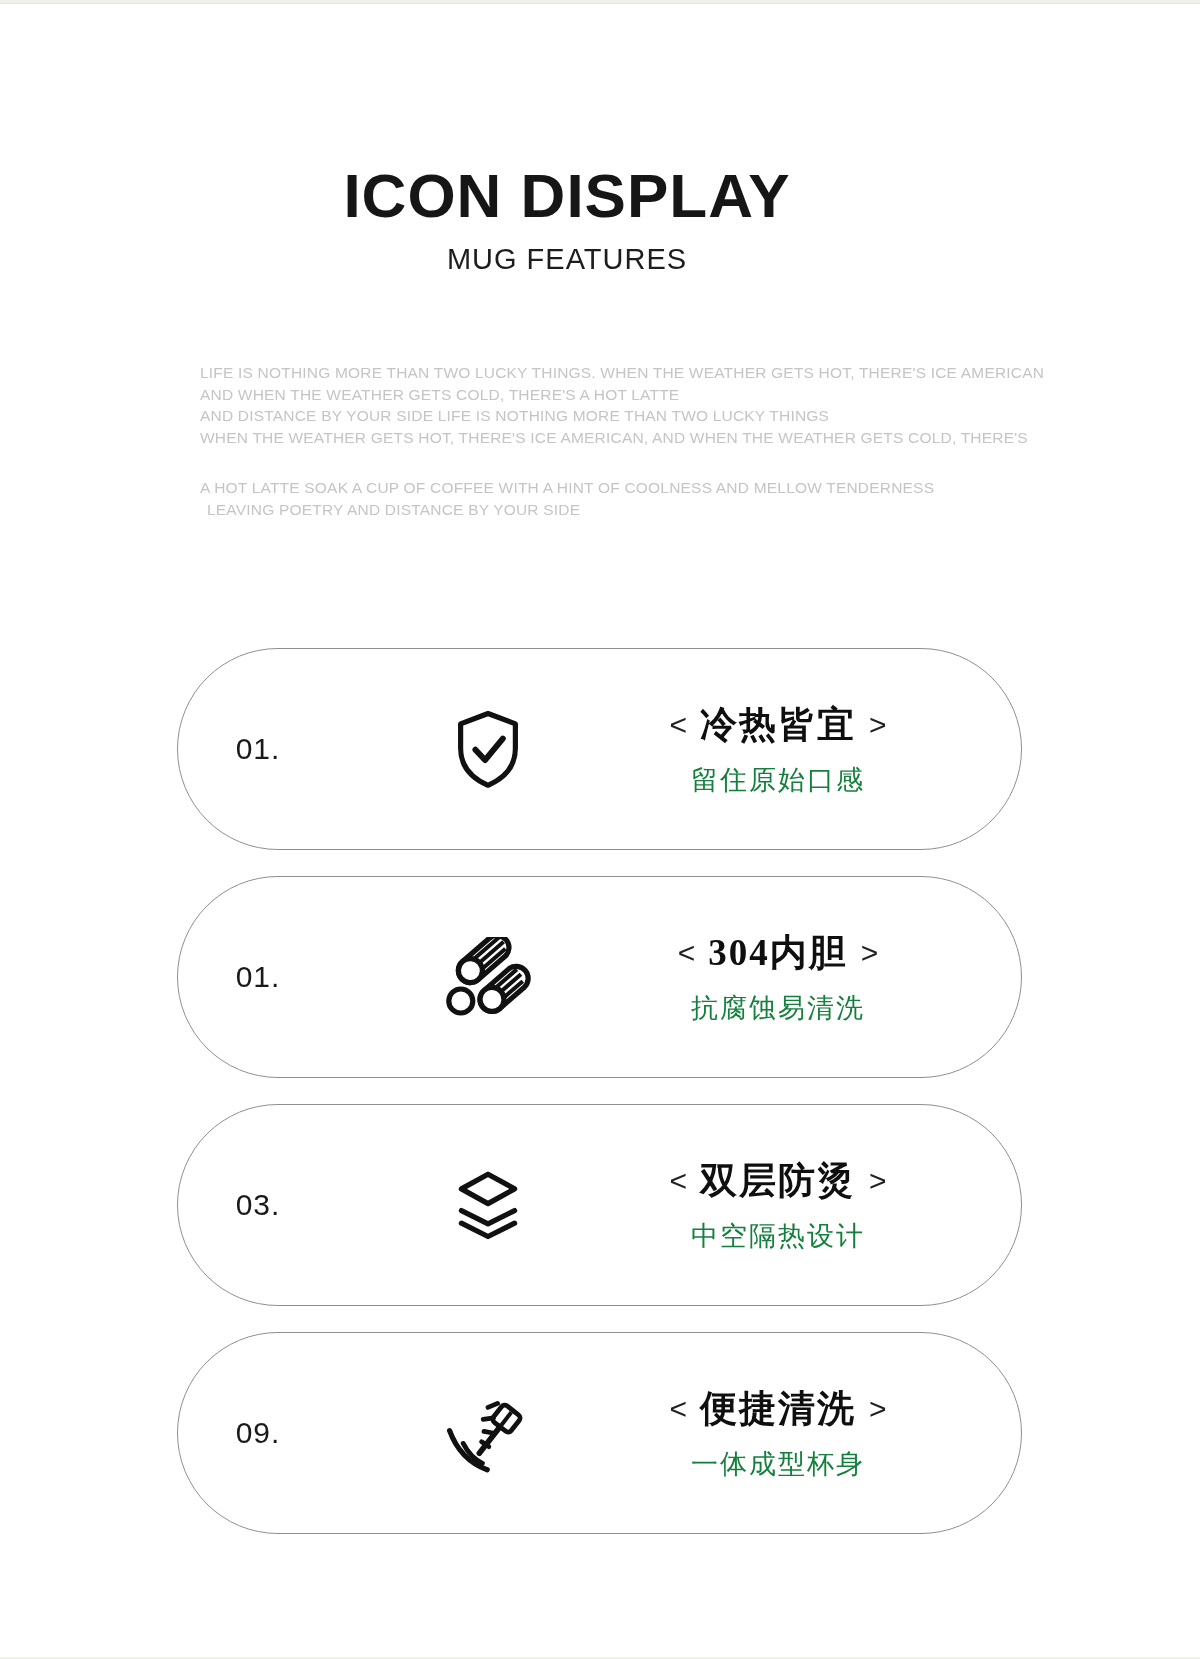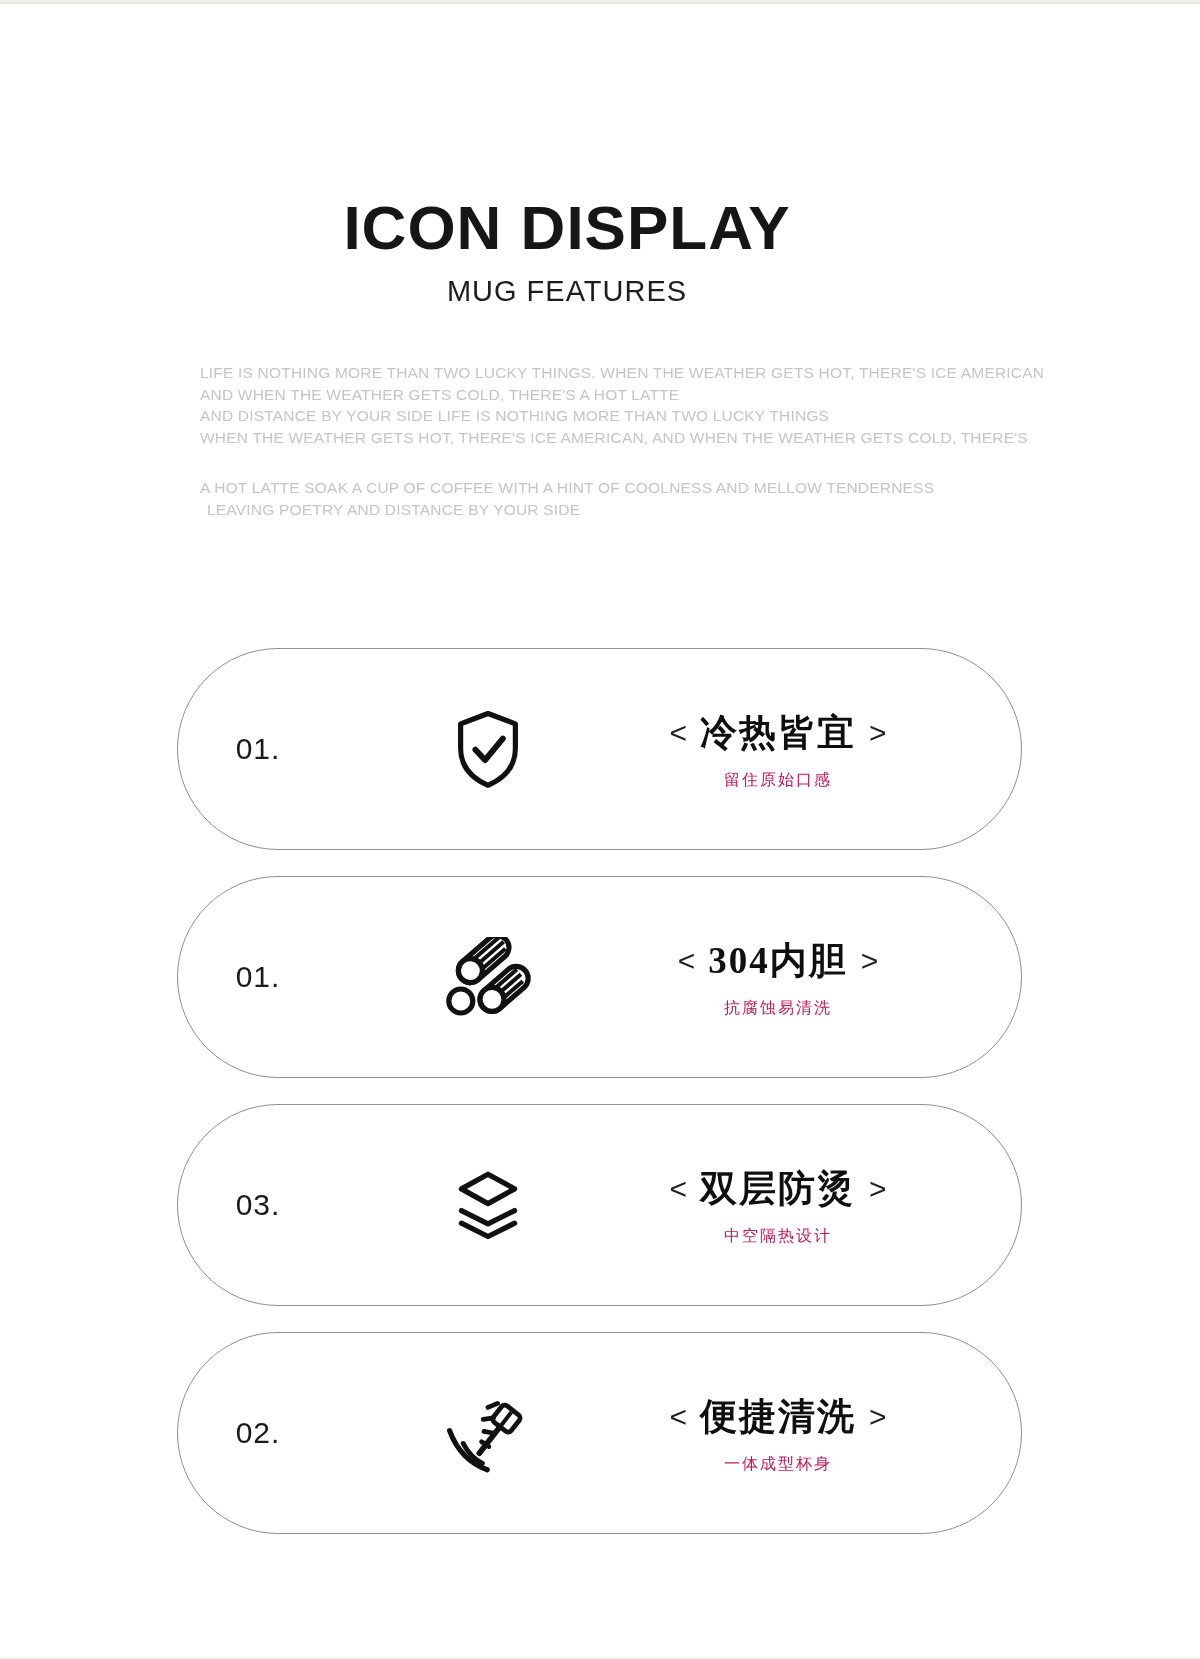--- a/index.html
+++ b/index.html
@@ -12,21 +12,21 @@
   .top-edge {
     position:absolute; top:0; left:0; width:100%; height:4px;
     background:#f1efe9; border-bottom:1px solid #e7e4dc;
   }
   .bottom-edge {
     position:absolute; bottom:0; left:0; width:100%; height:2px;
     background:#f3f1ec;
   }
   .header { position:absolute; top:160px; left:567px; transform:translateX(-50%); text-align:center; white-space:nowrap; }
   .header-title {
-    font-size:62px; font-weight:600; letter-spacing:1px; color:#161616;margin-top:32px;
+    font-size:62px; font-weight:600; letter-spacing:1px; color:#161616;
   }
   .header-subtitle {
     margin-top:12px; font-size:29px; font-weight:500; letter-spacing:1px; color:#1d1d1d;
   }
   .intro {
     position:absolute; top:362px; left:200px;
     font-size:15.5px; line-height:21.6px; letter-spacing:0.2px;
     color:#c5c5c5; white-space:nowrap;
   }
   .intro-line.gap-above { margin-top:29px; }
@@ -40,21 +40,21 @@
   }
   .card-number {
     justify-self:center; font-size:30px;
     color:#1a1a1a; letter-spacing:1px;
   }
   .card-icon { justify-self:center; display:flex; align-items:center; justify-content:center; }
   .card-text { justify-self:center; text-align:center; }
   .card-title-row { display:flex; align-items:center; justify-content:center; gap:13px; white-space:nowrap; }
   .bracket { font-size:30px; font-weight:400; color:#222222; }
   .card-title { font-size:37px; font-weight:800; color:#0f0f0f; letter-spacing:2px;font-family:Liberation Serif, serif; }
-  .card-subtitle { margin-top:12px; font-size:16px; color:#be185d; letter-spacing:2px; }
+  .card-subtitle { margin-top:12px; font-size:27px; color:#15803d; letter-spacing:2px; }
   svg .stroke { fill:none; stroke:#111111; }
 </style>
 </head>
 <body>
 
 <div class="page">
   <div class="top-edge"></div>
 
   <div class="header">
     <div class="header-title">ICON DISPLAY</div>
@@ -137,21 +137,21 @@
           <span class="bracket">&lt;</span>
           <span class="card-title">双层防烫</span>
           <span class="bracket">&gt;</span>
         </div>
         <div class="card-subtitle">中空隔热设计</div>
       </div>
       <div></div>
     </div>
 
     <div class="card">
-      <div class="card-number">02.</div>
+      <div class="card-number">09.</div>
       <div class="card-icon">
         <svg width="88" height="88" viewBox="0 0 110 110" aria-hidden="true">
           <g transform="rotate(38 78 37)">
             <rect x="64" y="24" width="28" height="26" rx="5" fill="none" stroke="#111111" stroke-width="6"></rect>
             <line x1="78" y1="27" x2="78" y2="47" stroke="#111111" stroke-width="5"></line>
             <line x1="78" y1="50" x2="78" y2="92" stroke="#111111" stroke-width="7" stroke-linecap="round"></line>
           </g>
           <line x1="55" y1="23" x2="67" y2="18" stroke="#111111" stroke-width="6" stroke-linecap="round"></line>
           <line x1="49" y1="38" x2="62" y2="36" stroke="#111111" stroke-width="6" stroke-linecap="round"></line>
           <line x1="50" y1="53" x2="61" y2="55" stroke="#111111" stroke-width="6" stroke-linecap="round"></line>

